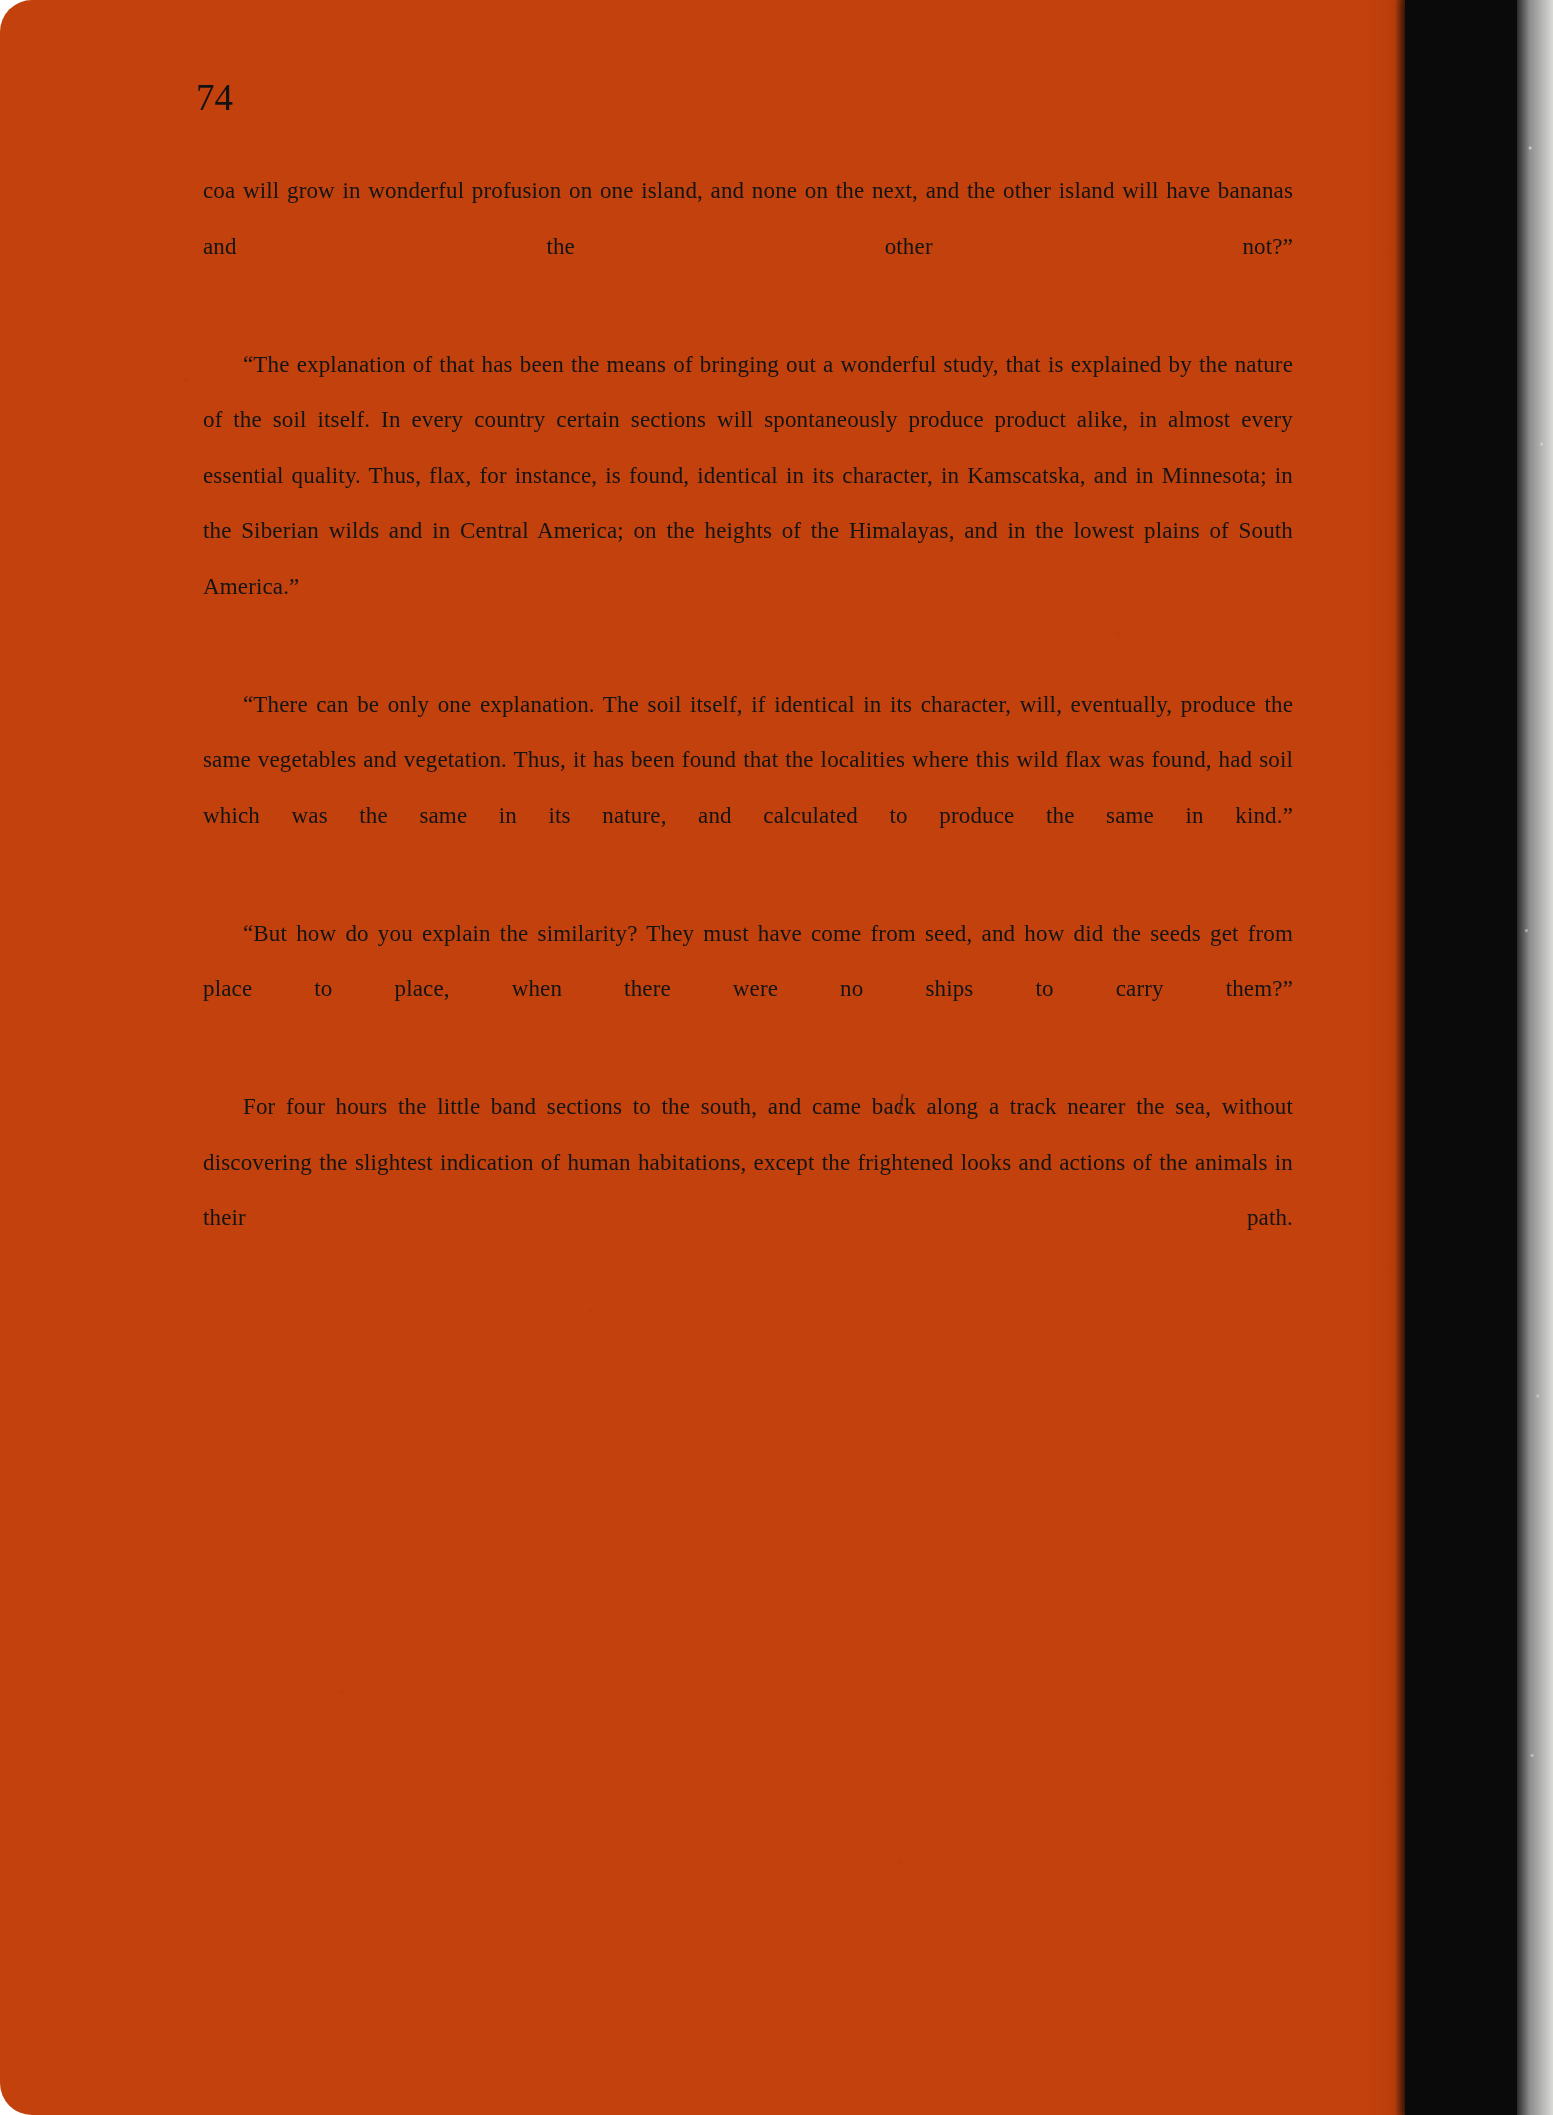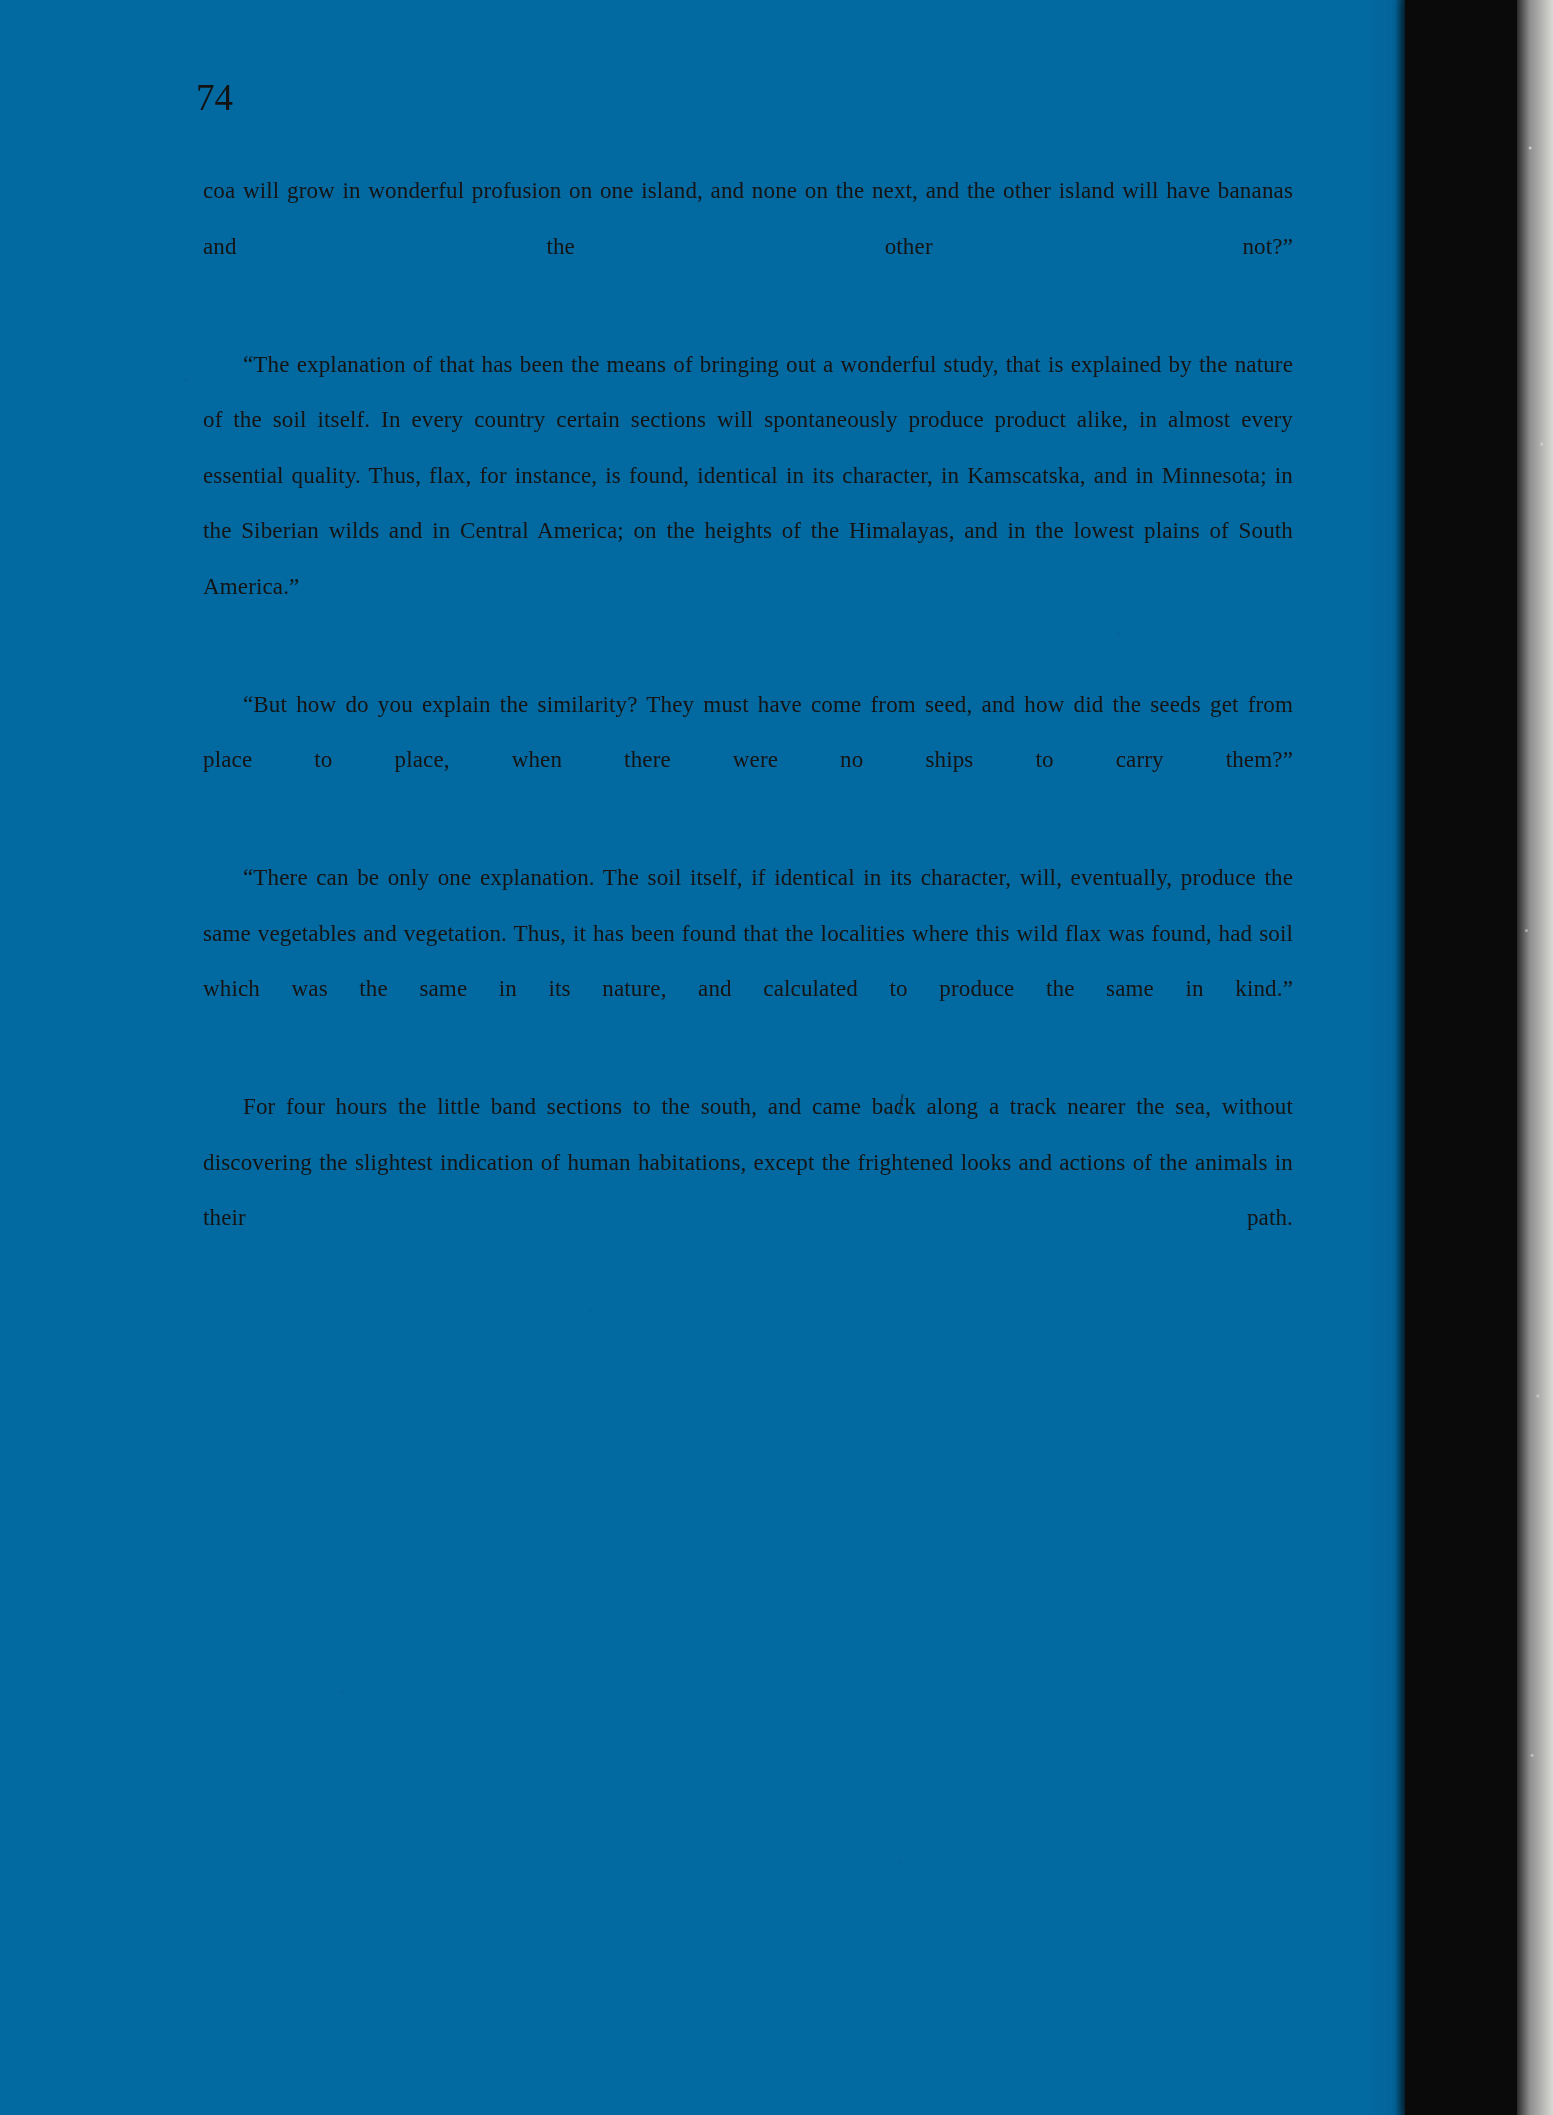--- a/index.html
+++ b/index.html
@@ -15,21 +15,22 @@
     font-family: "Liberation Serif", serif;
   }
 
   
   #page {
     position: absolute;
     left: 0;
     top: 0;
     width: 1553px;
     height: 2115px;
-    background: #0369a1;
+    background: #c2410c;
+    border-radius: 32px;
   }
 
   
   #page::before {
     content: "";
     position: absolute;
     inset: 0;
     background:
       radial-gradient(circle at 12% 18%, rgba(0,0,0,0.022) 0 2px, transparent 3px),
       radial-gradient(circle at 38% 62%, rgba(0,0,0,0.02) 0 2px, transparent 3px),
@@ -160,22 +161,22 @@
 <div id="page">
 
   <div id="content">
 
     <div id="running-head">
       <span class="folio">74</span>
     </div>
 
     <p class="para noindent">coa will grow in wonderful profusion on one island, and none on the next, and the other island will have bananas and the other not?”</p>
     <p class="para">“The explanation of that has been the means of bringing out a wonderful study, that is explained by the nature of the soil itself.  In every country certain sections will spontaneously produce product alike, in almost every essential quality.  Thus, flax, for instance, is found, identical in its character, in Kamscatska, and in Minnesota; in the Siberian wilds and in Central America; on the heights of the Himalayas, and in the lowest plains of South America.”</p>
+    <p class="para">“There can be only one explanation.  The soil itself, if identical in its character, will, eventually, produce the same vegetables and vegetation.  Thus, it has been found that the localities where this wild flax was found, had soil which was the same in its nature, and calculated to produce the same in kind.”</p>
     <p class="para">“But how do you explain the similarity?  They must have come from seed, and how did the seeds get from place to place, when there were no ships to carry them?”</p>
-    <p class="para">“There can be only one explanation.  The soil itself, if identical in its character, will, eventually, produce the same vegetables and vegetation.  Thus, it has been found that the localities where this wild flax was found, had soil which was the same in its nature, and calculated to produce the same in kind.”</p>
     <p class="para">For four hours the little band sections to the south, and came back along a track nearer the sea, without discovering the slightest indication of human habitations, except the frightened looks and actions of the animals in their path.</p>
 
     <div class="stray-mark"></div>
   </div>
 
   <div id="gutter">
     <div class="shadow-edge"></div>
     <div class="band-ragged-left"></div>
     <div class="black-band"></div>
     <div class="outer-light"></div>

